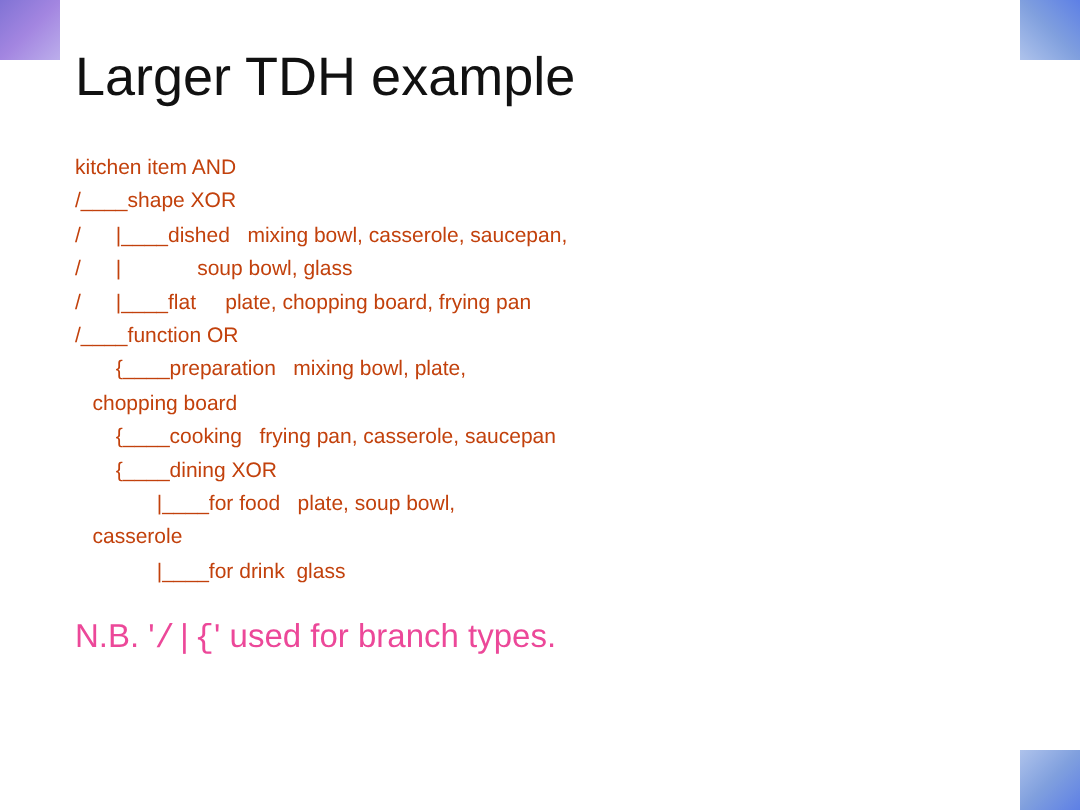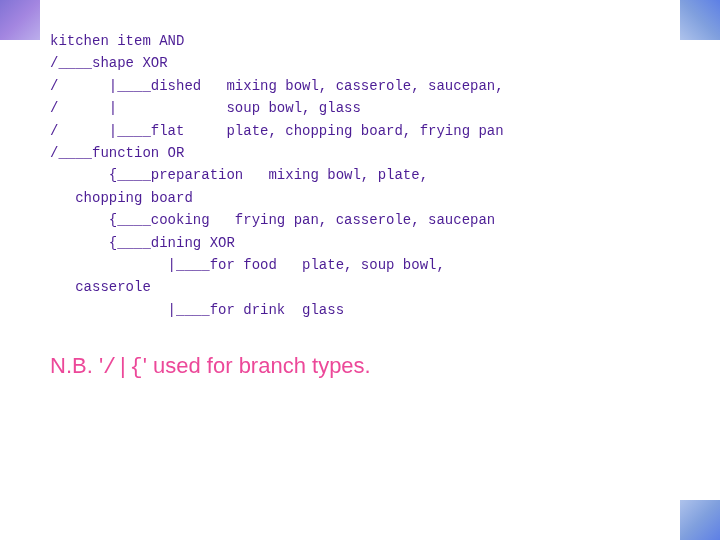--- a/index.html
+++ b/index.html
@@ -54,26 +54,26 @@
 
     .page-title {
       font-size: 36px;
       font-weight: normal;
       color: #111111;
       margin-bottom: 28px;
       font-family: Arial, sans-serif;
     }
 
     .code-block {
-      font-family: Liberation Mono, monospace;
+      font-family: Liberation Sans, sans-serif;
       font-size: 14px;
-      color: #4c1d95;
+      color: #c2410c;
       line-height: 1.6;
       white-space: pre;
-      margin-bottom: 32px;
+      margin-bottom: 20px;
     }
 
     .footnote {
       font-size: 22px;
       color: #ec4899;
       font-family: Arial, sans-serif;
       margin-top: 10px;
     }
 
     .footnote .code-inline {
@@ -82,20 +82,21 @@
     }
   </style>
 </head>
 <body>
 
 <div class="corner-top-left"></div>
 <div class="corner-top-right"></div>
 <div class="corner-bottom-right"></div>
 
 <div class="main-content">
+  <h1 class="page-title">Larger TDH example</h1>
 
   <div class="code-block"><span>kitchen item AND</span>
 <span>/____shape XOR</span>
 <span>/      |____dished   mixing bowl, casserole, saucepan,</span>
 <span>/      |             soup bowl, glass</span>
 <span>/      |____flat     plate, chopping board, frying pan</span>
 <span>/____function OR</span>
 <span>       {____preparation   mixing bowl, plate,</span>
 <span>   chopping board</span>
 <span>       {____cooking   frying pan, casserole, saucepan</span>

